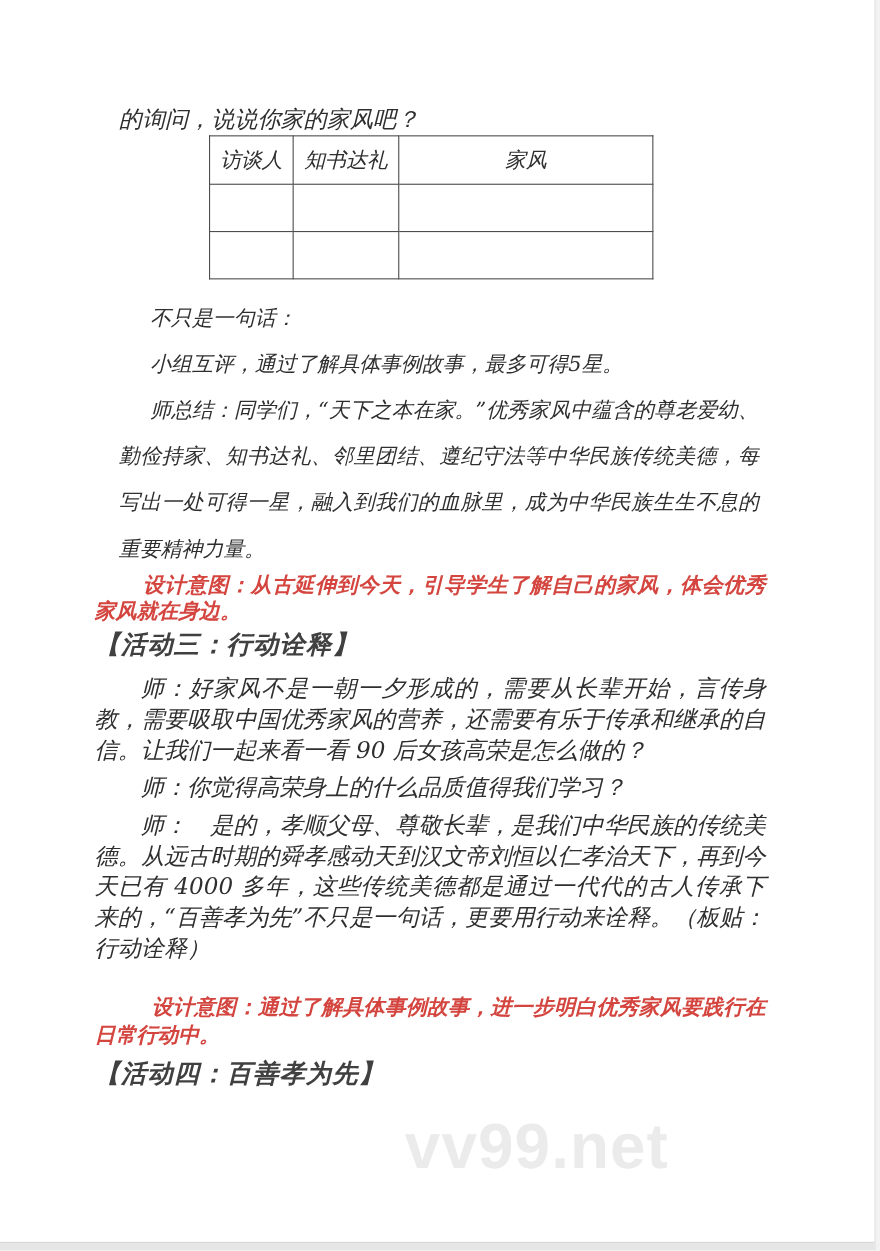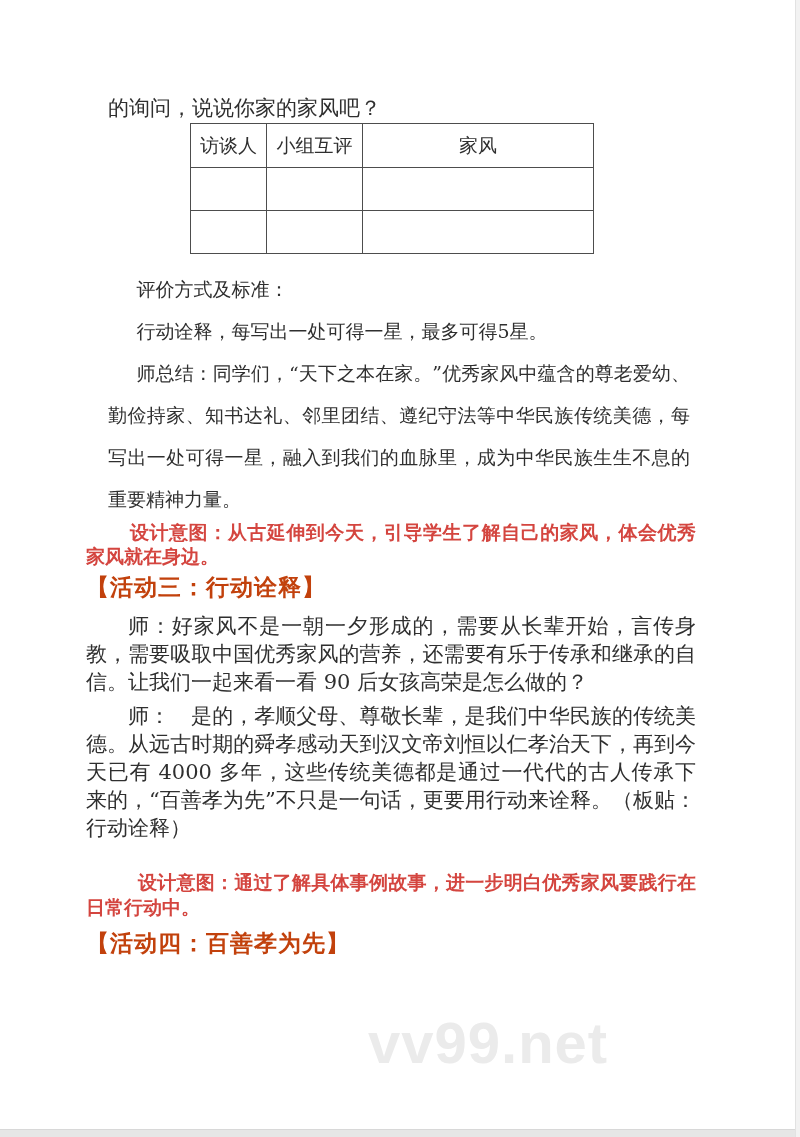--- a/index.html
+++ b/index.html
@@ -31,21 +31,21 @@
     left:368px;
     top:1009px;
     font-family:"Liberation Sans","DejaVu Sans",sans-serif;
     font-weight:700;
     font-size:58px;
     letter-spacing:1px;
     color:var(--watermark-gray);
     user-select:none;
     z-index:0;
   }
-  section{position:relative;z-index:1;}
+  section{position:relative;z-index:1;font-style:italic;}
   
   .sec-a{margin-left:108px;width:582px;}
   .sec-a .intro{
     font-size:21px;
     line-height:30px;
   }
   .doc-table{
     border-collapse:collapse;
     margin:0 6px 14px 82px;
     width:403px;
@@ -74,21 +74,21 @@
     font-weight:700;
     line-height:24px;
     text-indent:44px;
     text-align:justify;
   }
   .red-note.second{line-height:25px;margin-top:28px;text-indent:52px;}
   .activity-heading{
     font-family:"DejaVu Sans","Liberation Sans",sans-serif;
     font-size:23px;
     font-weight:700;
-    color:#c2410c;
+    color:#404040;
     line-height:34px;
     margin:2px 0 0 0;
     letter-spacing:1px;
   }
   .sec-b p.pb{
     font-size:21px;
     line-height:28px;
     text-indent:2em;
     text-align:justify;
     margin-top:8px;
@@ -126,47 +126,48 @@
 
     <table class="doc-table">
       <colgroup>
         <col style="width:76px">
         <col style="width:96px">
         <col style="width:231px">
       </colgroup>
       <tbody>
           <tr>
         <th>访谈人</th>
-        <th>小组互评</th>
+        <th>知书达礼</th>
         <th>家风</th>
       </tr>
       <tr>
         <td></td>
         <td></td>
         <td></td>
       </tr>
       <tr>
         <td></td>
         <td></td>
         <td></td>
       </tr>
     </tbody>
       </table>
 
-    <p class="pa">评价方式及标准：</p>
-    <p class="pa">行动诠释，每写出一处可得一星，最多可得5星。</p>
+    <p class="pa">不只是一句话：</p>
+    <p class="pa">小组互评，通过了解具体事例故事，最多可得5星。</p>
     <p class="pa">师总结：同学们，“天下之本在家。”优秀家风中蕴含的尊老爱幼、勤俭持家、知书达礼、邻里团结、遵纪守法等中华民族传统美德，每写出一处可得一星，融入到我们的血脉里，成为中华民族生生不息的重要精神力量。</p>
   </section>
 
   <section class="sec-b">
     <p class="red-note">设计意图：从古延伸到今天，引导学生了解自己的家风，体会优秀家风就在身边。</p>
 
     <h2 class="activity-heading">【活动三：行动诠释】</h2>
 
     <p class="pb">师：好家风不是一朝一夕形成的，需要从长辈开始，言传身教，需要吸取中国优秀家风的营养，还需要有乐于传承和继承的自信。让我们一起来看一看 90 后女孩高荣是怎么做的？</p>
+    <p class="pb">师：你觉得高荣身上的什么品质值得我们学习？</p>
     <p class="pb">师：　是的，孝顺父母、尊敬长辈，是我们中华民族的传统美德。从远古时期的舜孝感动天到汉文帝刘恒以仁孝治天下，再到今天已有 4000 多年，这些传统美德都是通过一代代的古人传承下来的，“百善孝为先”不只是一句话，更要用行动来诠释。（板贴：行动诠释）</p>
 
     <p class="red-note second">设计意图：通过了解具体事例故事，进一步明白优秀家风要践行在日常行动中。</p>
 
     <h2 class="activity-heading" id="activity4">【活动四：百善孝为先】</h2>
   </section>
 
 </div>
 
 <div class="bottom-strip"></div>

